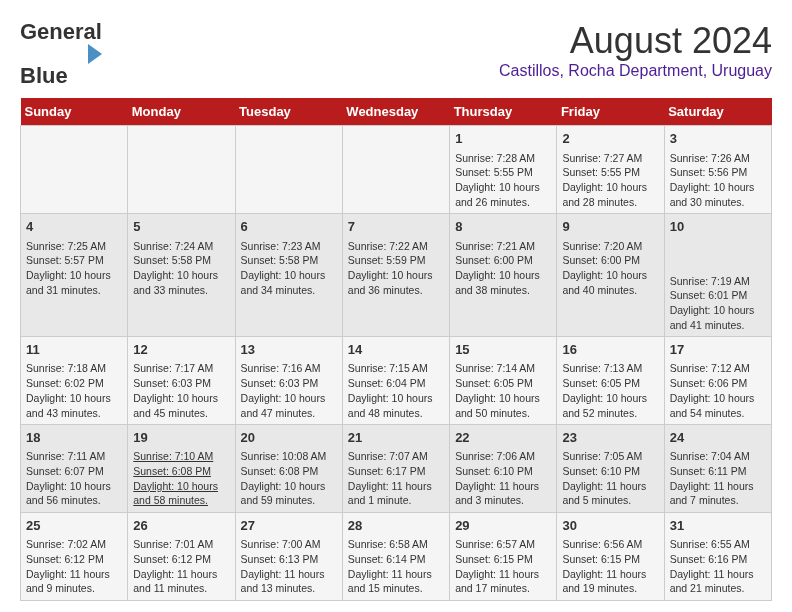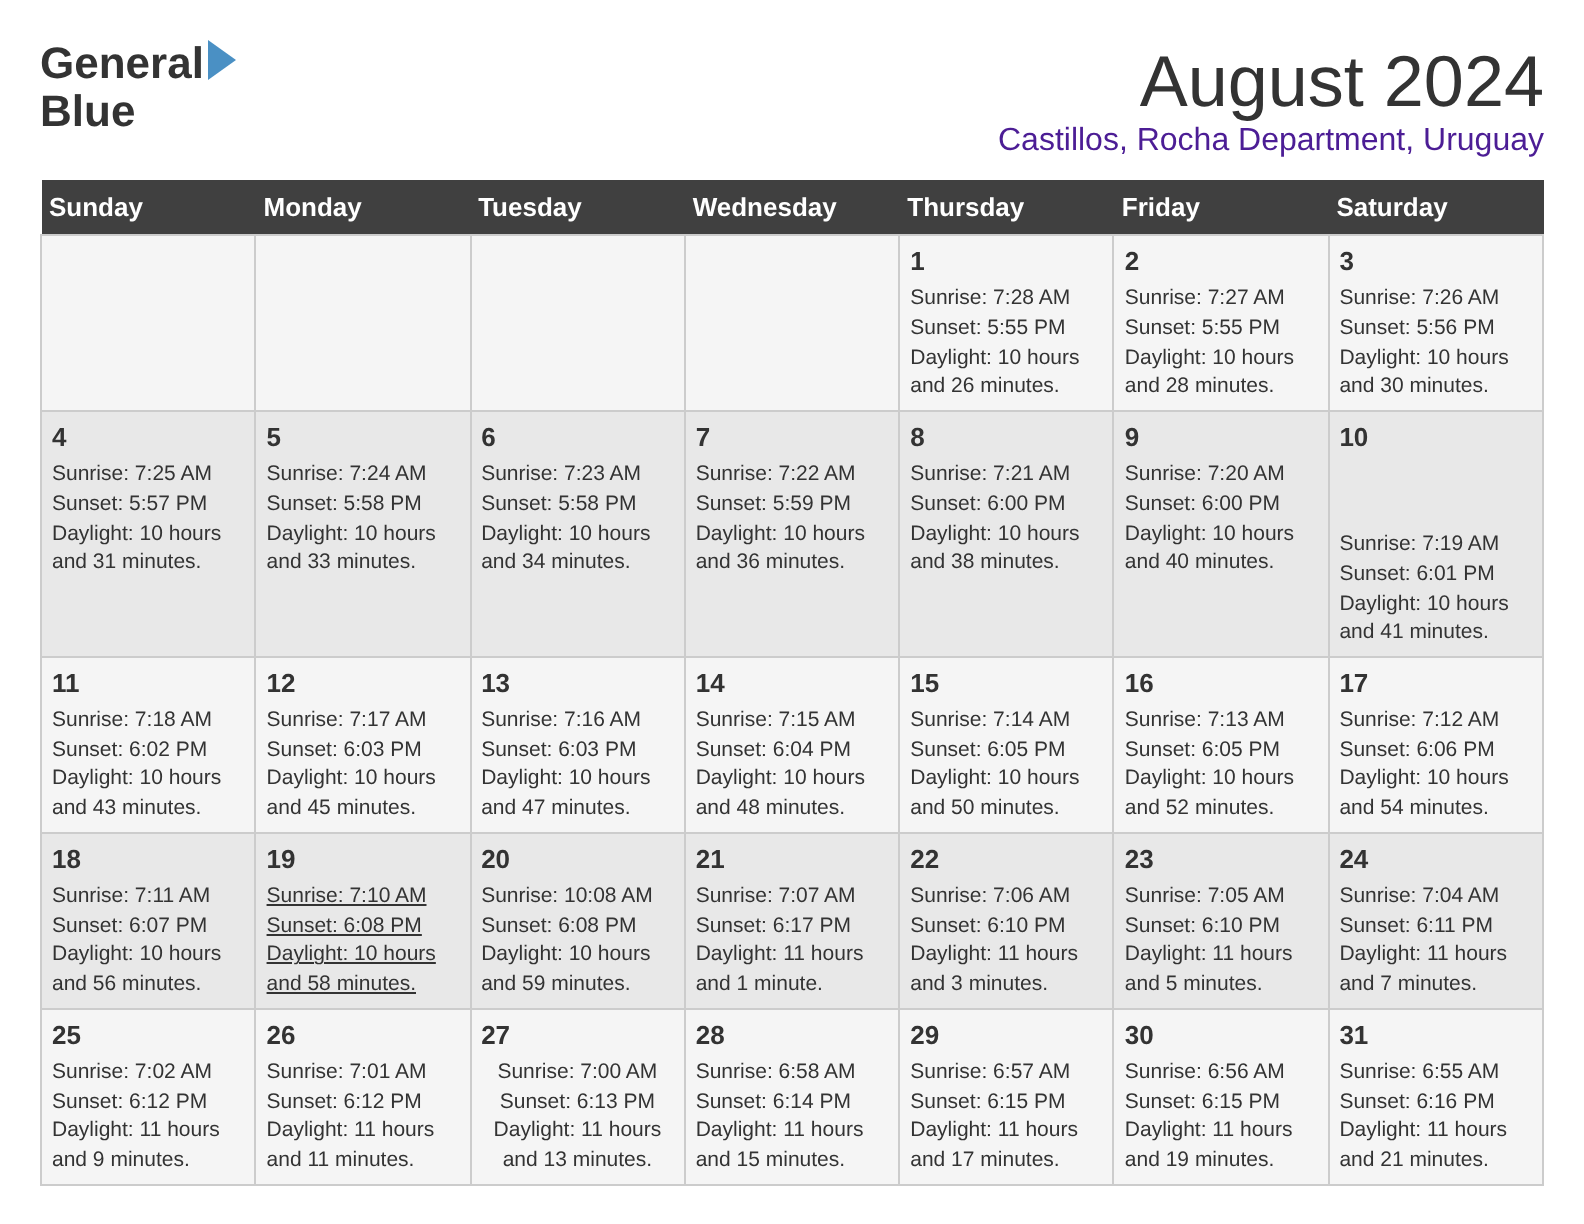--- a/index.html
+++ b/index.html
@@ -31,41 +31,42 @@
       width: 0; height: 0;
       border-top: 10px solid transparent;
       border-bottom: 10px solid transparent;
       border-left: 14px solid #4a90c4;
       display: inline-block;
       margin-left: 2px;
       vertical-align: middle;
     }
     .logo-line {
       display: flex;
-      align-items: flex-start;
+      align-items: flex-end;
+      flex-direction: column;
     }
     .title-area {
       text-align: right;
     }
     .month-title {
       font-size: 36px;
       font-weight: normal;
       color: #333;
     }
     .subtitle {
       font-size: 16px;
       color: #4c1d95;
     }
     table {
       width: 100%;
       border-collapse: collapse;
       font-size: 11px;
     }
     thead tr th {
-      background-color: #404040;
+      background-color: #b91c1c;
       color: #fff;
       padding: 6px 4px;
       text-align: left;
       font-size: 13px;
       font-weight: bold;
     }
     tbody tr td {
       border: 1px solid #ccc;
       vertical-align: top;
       padding: 4px 5px;
@@ -314,21 +315,21 @@
         </td>
         <td>
           <span class="day-number">26</span>
           <div class="day-info" style="white-space: pre-line;">Sunrise: 7:01 AM
 Sunset: 6:12 PM
 Daylight: 11 hours
 and 11 minutes.</div>
         </td>
         <td>
           <span class="day-number">27</span>
-          <div class="day-info" style="white-space: pre-line; text-align: center;">Sunrise: 7:00 AM
+          <div class="day-info" style="white-space: pre-line;">Sunrise: 7:00 AM
 Sunset: 6:13 PM
 Daylight: 11 hours
 and 13 minutes.</div>
         </td>
         <td>
           <span class="day-number">28</span>
           <div class="day-info" style="white-space: pre-line;">Sunrise: 6:58 AM
 Sunset: 6:14 PM
 Daylight: 11 hours
 and 15 minutes.</div>

